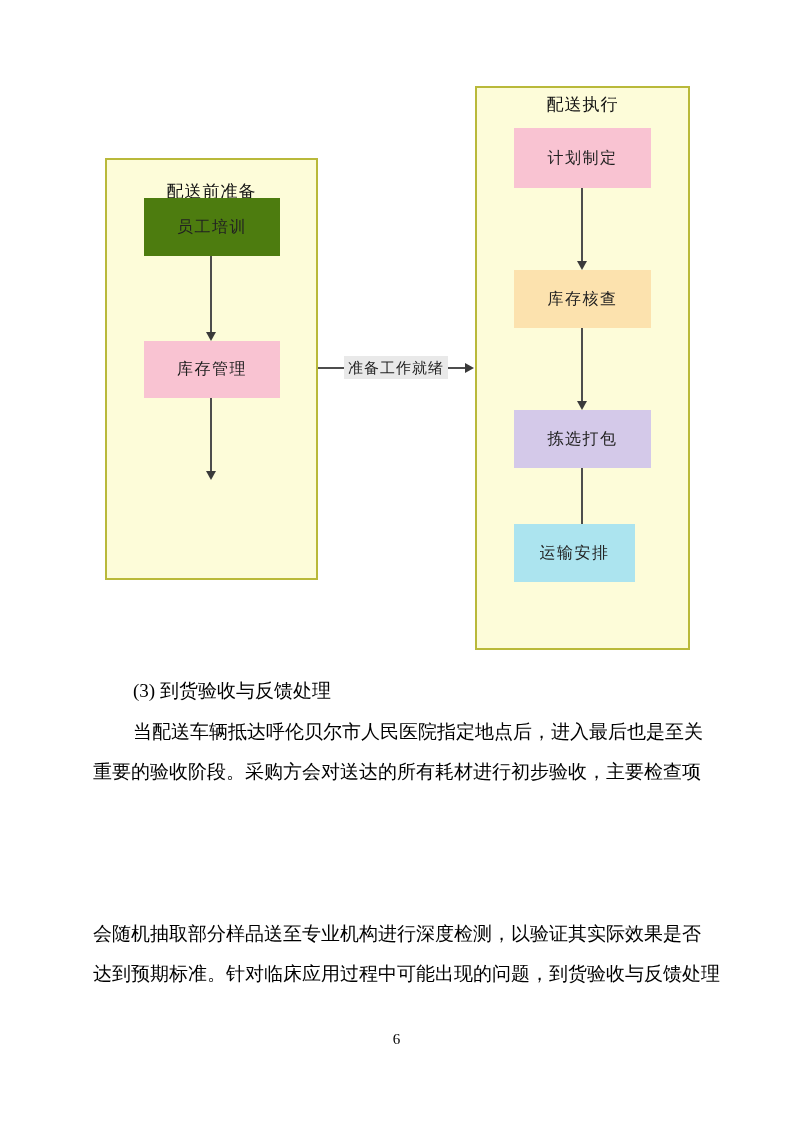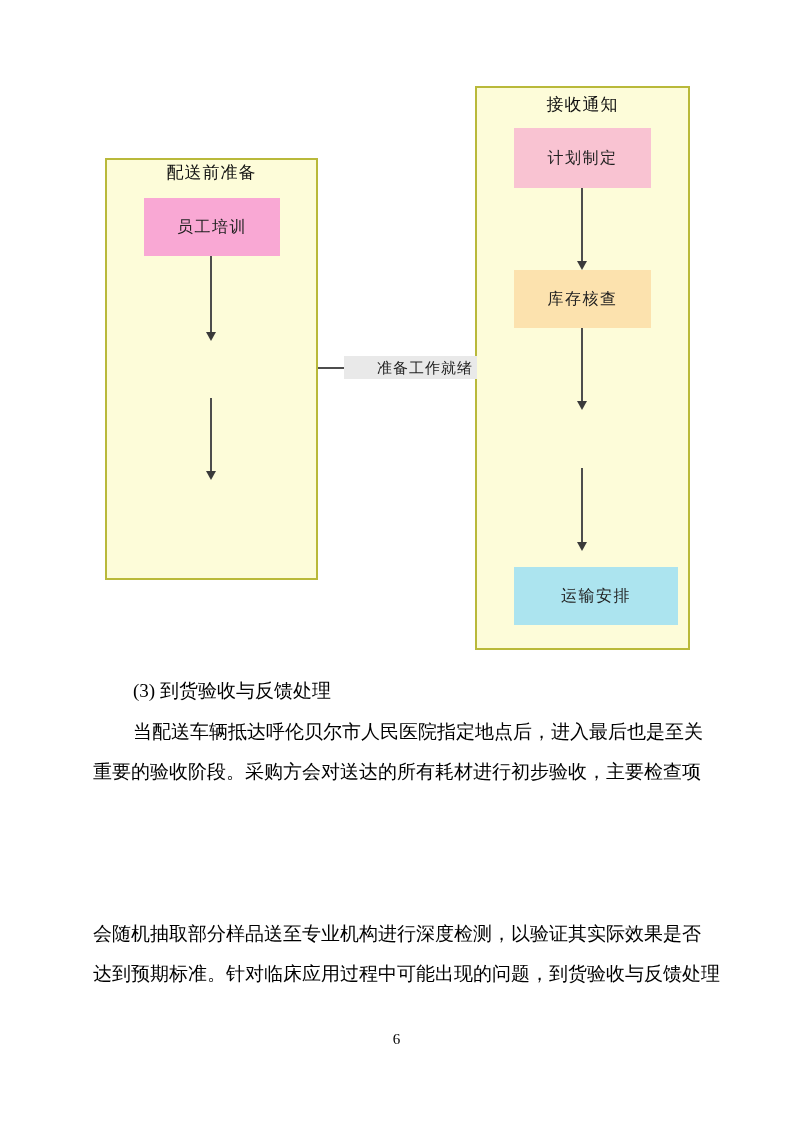--- a/index.html
+++ b/index.html
@@ -17,33 +17,33 @@
   .vhead{position:absolute;width:0;height:0;border-left:5px solid transparent;
          border-right:5px solid transparent;border-top:9px solid #3a3a3a;}
   .hline{position:absolute;height:2px;background:#4d4d4d;}
   .rhead{position:absolute;width:0;height:0;border-top:5px solid transparent;
          border-bottom:5px solid transparent;border-left:9px solid #3a3a3a;}
   .edge-label{position:absolute;font-family:"Liberation Sans","DejaVu Sans",sans-serif;
               font-size:15px;color:#222;text-align:center;line-height:23px;letter-spacing:1px;}
 
   
   #grp-left{left:105px;top:158px;width:213px;height:422px;}
-  #grp-left-title{left:105px;top:161px;width:213px;}
+  #grp-left-title{left:105px;top:180px;width:213px;}
   #ln0{left:144px;top:198px;width:136px;height:58px;}
   #ln1{left:144px;top:341px;width:136px;height:57px;}
   #ln2{left:144px;top:480px;width:136px;height:58px;}
   #lv0{left:210px;top:256px;height:76px;} #lvh0{left:206px;top:332px;}
   #lv1{left:210px;top:398px;height:73px;} #lvh1{left:206px;top:471px;}
 
   #grp-right{left:475px;top:86px;width:215px;height:564px;}
   #grp-right-title{left:475px;top:93px;width:215px;}
   #rn0{left:514px;top:128px;width:137px;height:60px;}
   #rn1{left:514px;top:270px;width:137px;height:58px;}
   #rn2{left:514px;top:410px;width:137px;height:58px;}
-  #rn3{left:514px;top:567px;width:164px;height:58px;}
+  #rn3{left:514px;top:524px;width:121px;height:58px;}
   #rv0{left:581px;top:188px;height:73px;} #rvh0{left:577px;top:261px;}
   #rv1{left:581px;top:328px;height:73px;} #rvh1{left:577px;top:401px;}
   #rv2{left:581px;top:468px;height:74px;} #rvh2{left:577px;top:542px;}
 
   #hline{left:318px;top:367px;width:147px;}
   #hhead{left:465px;top:363px;}
   #hlabel{left:344px;top:356px;width:104px;height:23px;}
 
   
   .heading,.tline{position:absolute;font-size:19px;line-height:1.1;color:#000;white-space:nowrap;}
@@ -60,42 +60,44 @@
             font-size:15px;color:#000;}
 </style>
 </head>
 <body>
 
 <div class="page">
 
   <div class="grp" id="grp-left" style="background-color: rgb(253, 252, 217); border-color: rgb(185, 185, 58);"></div>
   <div class="grp-title" id="grp-left-title">配送前准备</div>
 
-  <div class="node" id="ln0" style="background-color: #f9a8d4;">员工培训</div>
+  <div class="node" id="ln0" style="background-color: #4d7c0f;">员工培训</div>
   <div class="vline" id="lv0"></div>
   <div class="vhead" id="lvh0"></div>
+  <div class="node" id="ln1" style="background-color: rgb(249, 195, 210);">库存管理</div>
   <div class="vline" id="lv1"></div>
   <div class="vhead" id="lvh1"></div>
 
   <div class="grp" id="grp-right" style="background-color: rgb(253, 252, 217); border-color: rgb(185, 185, 58);"></div>
-  <div class="grp-title" id="grp-right-title">接收通知</div>
+  <div class="grp-title" id="grp-right-title">配送执行</div>
 
   <div class="node" id="rn0" style="background-color: rgb(249, 195, 210);">计划制定</div>
   <div class="vline" id="rv0"></div>
   <div class="vhead" id="rvh0"></div>
   <div class="node" id="rn1" style="background-color: rgb(252, 226, 174);">库存核查</div>
   <div class="vline" id="rv1"></div>
   <div class="vhead" id="rvh1"></div>
+  <div class="node" id="rn2" style="background-color: rgb(212, 201, 233);">拣选打包</div>
   <div class="vline" id="rv2"></div>
   <div class="vhead" id="rvh2"></div>
   <div class="node" id="rn3" style="background-color: rgb(172, 228, 239);">运输安排</div>
 
   <div class="hline" id="hline"></div>
   <div class="rhead" id="hhead"></div>
-  <div class="edge-label" id="hlabel" style="background-color: rgb(233, 233, 233); padding-left: 29px;">准备工作就绪</div>
+  <div class="edge-label" id="hlabel" style="background-color: rgb(233, 233, 233);">准备工作就绪</div>
 
   <div class="heading" id="bh">(3) 到货验收与反馈处理</div>
   <div class="tline" id="tl0">当配送车辆抵达呼伦贝尔市人民医院指定地点后，进入最后也是至关</div>
   <div class="tline" id="tl1">重要的验收阶段。采购方会对送达的所有耗材进行初步验收，主要检查项</div>
   <div class="tline" id="tl5">会随机抽取部分样品送至专业机构进行深度检测，以验证其实际效果是否</div>
   <div class="tline" id="tl6">达到预期标准。针对临床应用过程中可能出现的问题，到货验收与反馈处理</div>
 
   <div class="page-num">6</div>
 
 </div>

